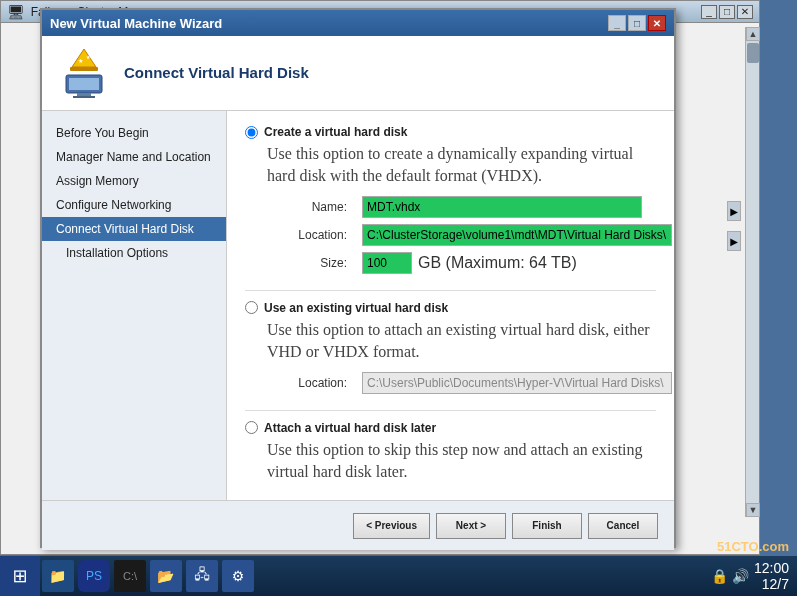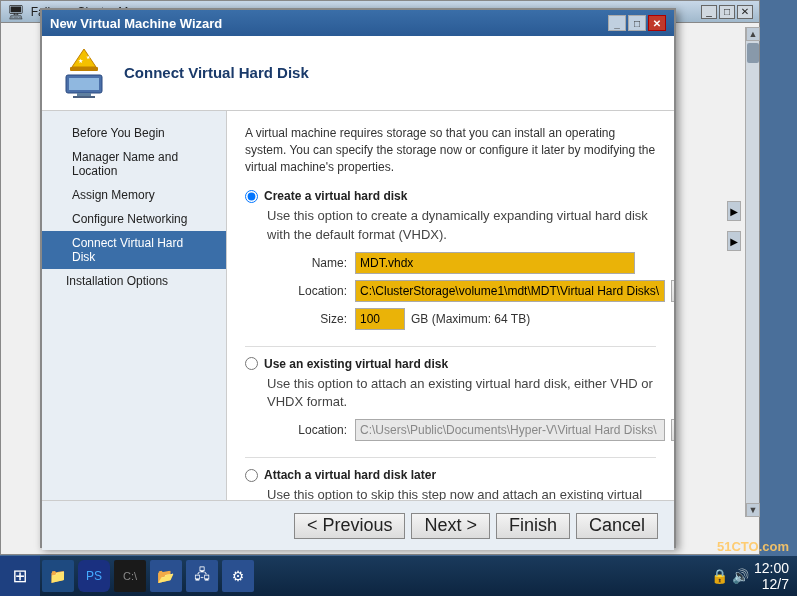--- a/index.html
+++ b/index.html
@@ -177,21 +177,21 @@
 
     
     .wizard-nav {
       width: 185px;
       background: #e8eef4;
       border-right: 1px solid #ccc;
       padding: 10px 0;
       flex-shrink: 0;
     }
     .nav-item {
-      padding: 5px 30px;
+      padding: 5px 14px;
       font-size: 12px;
       color: #222;
       cursor: pointer;
     }
     .nav-item.active {
       background: #3a6ea8;
       color: white;
     }
     .nav-item.sub {
       padding-left: 24px;
@@ -220,49 +220,50 @@
     }
     .radio-row input[type=radio] {
       margin-right: 6px;
     }
     .radio-label {
       font-size: 12px;
       font-weight: bold;
       color: #222;
     }
     .radio-desc {
-      font-size: 13px;
+      font-size: 16px;
       color: #444;
       margin-left: 22px;
       margin-bottom: 8px;
       line-height: 1.4;
+      font-family: Liberation Serif, serif;
     }
     .field-grid {
       display: grid;
       grid-template-columns: 80px 1fr;
-      gap: 6px 8px;
+      gap: 6px 15px;
       margin-left: 22px;
       margin-bottom: 10px;
       align-items: center;
     }
     .field-label {
       font-size: 12px;
       color: #333;
       text-align: right;
     }
     .field-input-row {
       display: flex;
       align-items: center;
       gap: 6px;
     }
     .field-input {
       border: 1px solid #aaa;
       padding: 2px 4px;
       font-size: 12px;
-      background: #eab308;
+      background: #22c55e;
       height: 22px;
     }
     .field-input.wide { width: 280px; }
     .field-input.path { width: 310px; }
     .field-input.small { width: 50px; }
     .field-input.disabled {
       background: #e8e8e8;
       color: #888;
     }
     .browse-btn {
@@ -272,21 +273,21 @@
       font-size: 12px;
       height: 22px;
       cursor: pointer;
       color: #222;
     }
     .browse-btn.disabled {
       color: #aaa;
       cursor: default;
     }
     .size-suffix {
-      font-size: 12px;
+      font-size: 16px;
       color: #333;
     }
     .separator {
       border: none;
       border-top: 1px solid #ddd;
       margin: 10px 0;
     }
 
     
     .wizard-footer {
@@ -297,24 +298,25 @@
       align-items: center;
       justify-content: flex-end;
       padding: 0 16px;
       gap: 6px;
     }
     .footer-btn {
       min-width: 70px;
       height: 26px;
       border: 1px solid #888;
       background: linear-gradient(to bottom, #f4f4f4, #dcdcdc);
-      font-size: 18px;
+      font-size: 10px;
       cursor: pointer;
       padding: 0 12px;
       color: #222;
+      font-weight: bold;
     }
 
     
     .scrollbar-track {
       position: absolute;
       right: 0;
       top: 26px;
       width: 14px;
       height: 490px;
       background: #d0d8e0;
@@ -402,21 +404,20 @@
     <div class="wizard-nav">
       <div class="nav-item">Before You Begin</div>
       <div class="nav-item">Manager Name and Location</div>
       <div class="nav-item">Assign Memory</div>
       <div class="nav-item">Configure Networking</div>
       <div class="nav-item active">Connect Virtual Hard Disk</div>
       <div class="nav-item sub">Installation Options</div>
     </div>
 
     <div class="wizard-content">
-      <p class="content-desc">A virtual machine requires storage so that you can install an operating system. You can specify the storage now or configure it later by modifying the virtual machine's properties.</p>
 
       <div class="radio-group">
         <div class="radio-row">
           <input type="radio" name="vhd-option" id="create" checked="" style="">
           <label class="radio-label" for="create">Create a virtual hard disk</label>
         </div>
         <p class="radio-desc">Use this option to create a dynamically expanding virtual hard disk with the default format (VHDX).</p>
 
         <div class="field-grid">
 

